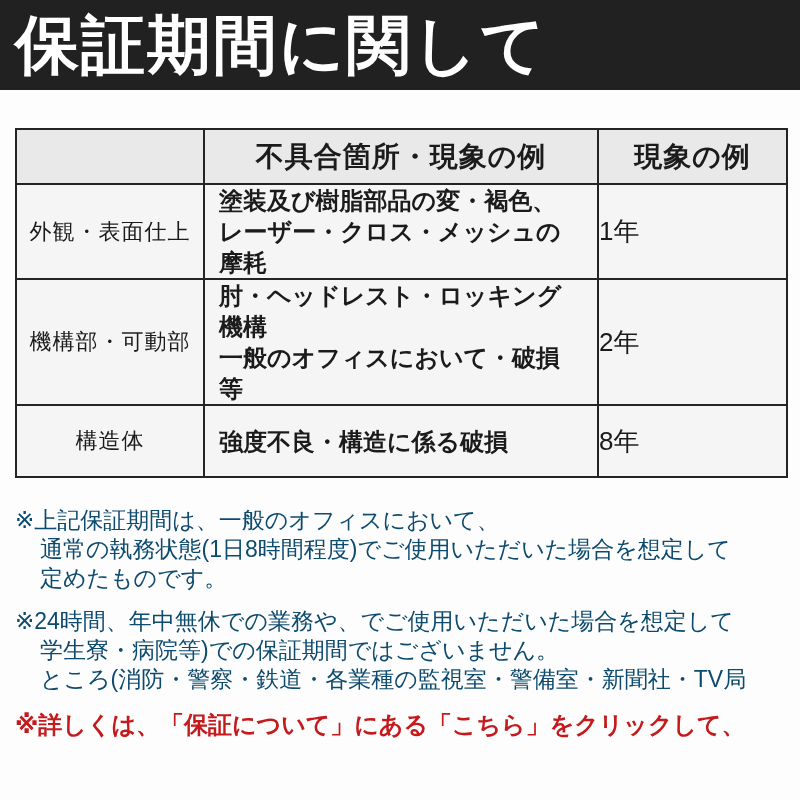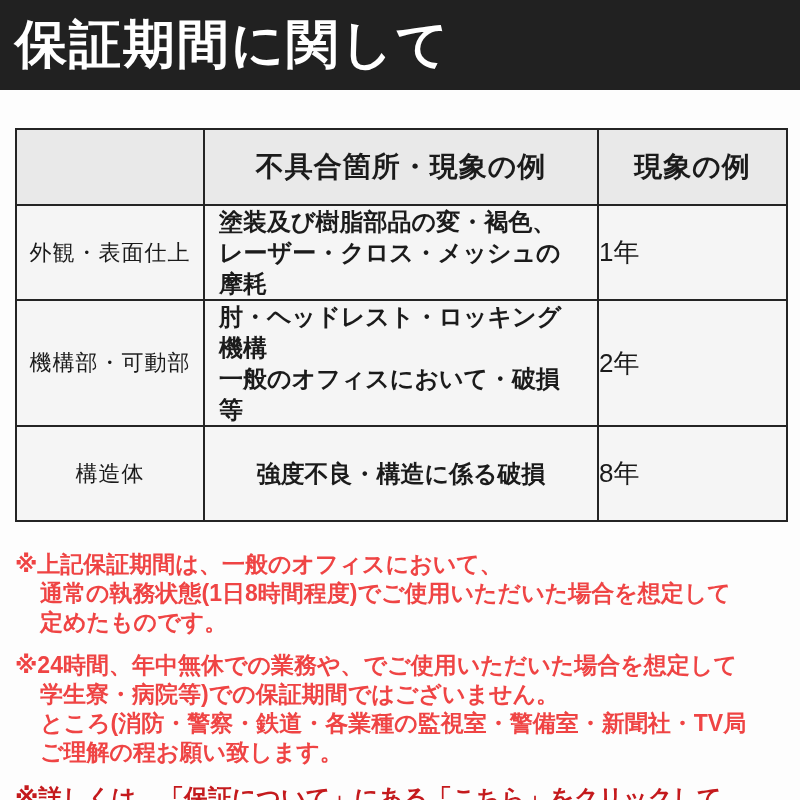--- a/index.html
+++ b/index.html
@@ -16,77 +16,77 @@
   .header-bar {
     width: 800px;
     height: 90px;
     background: #212121;
     display: flex;
     align-items: center;
     padding-left: 15px;
   }
   .header-title {
     color: #ffffff;
-    font-size: 52px;
+    font-size: 64px;
     font-weight: bold;
     letter-spacing: 2px;
     white-space: nowrap;
   }
 
   
   .warranty-table {
     border-collapse: collapse;
     table-layout: fixed;
     width: 771px;
     margin: 38px 0 0 15px;
   }
   .warranty-table th,
   .warranty-table td {
     border: 2px solid #242424;
     background: #f5f5f5;
     vertical-align: middle;
   }
   .warranty-table thead th {
     background: #e9e9e9;
-    height: 76px;
+    height: 55px;
     font-size: 28px;
     font-weight: 600;
     text-align: center;
     letter-spacing: 1px;
   }
-  .warranty-table tbody td { height: 95px; }
+  .warranty-table tbody td { height: 72px; }
   .cell-part {
     text-align: center;
     font-size: 22px;
     font-weight: 500;
     letter-spacing: 1px;
   }
   .cell-example {
     padding: 0 14px;
     font-size: 24px;
     font-weight: 700;
     line-height: 31px;
     text-align: left;
   }
-  .cell-example.center { text-align: center; }
+  .cell-example.center { }
   .cell-period {
     font-size: 26px;
     font-weight: 500;
   }
 
   
   .notes {
     width: 778px;
     margin: 28px 0 0 15px;
   }
   .note {
     font-size: 23px;
     line-height: 29px;
-    font-weight: 700;
-    color: #ef4444;
+    font-weight: 400;
+    color: #0c4a6e;
     margin-bottom: 14px;
   }
   .note .line.cont { padding-left: 25px; }
   .note.red {
     color: #c41a1d;
     font-size: 24px;
     line-height: 33px;
     font-weight: bold;
     margin-top: 0;
   }
@@ -141,18 +141,17 @@
 <div class="notes">
   <div class="note">
     <div class="line">※上記保証期間は、一般のオフィスにおいて、</div>
     <div class="line cont">通常の執務状態(1日8時間程度)でご使用いただいた場合を想定して</div>
     <div class="line cont">定めたものです。</div>
   </div>
   <div class="note">
     <div class="line">※24時間、年中無休での業務や、でご使用いただいた場合を想定して</div>
     <div class="line cont">学生寮・病院等)での保証期間ではございません。</div>
     <div class="line cont">ところ(消防・警察・鉄道・各業種の監視室・警備室・新聞社・TV局</div>
-    <div class="line cont">ご理解の程お願い致します。</div>
   </div>
   <div class="note red">
     <div class="line">※詳しくは、「保証について」にある「こちら」をクリックして、</div>
   </div>
 </div>
 
 </body></html>

